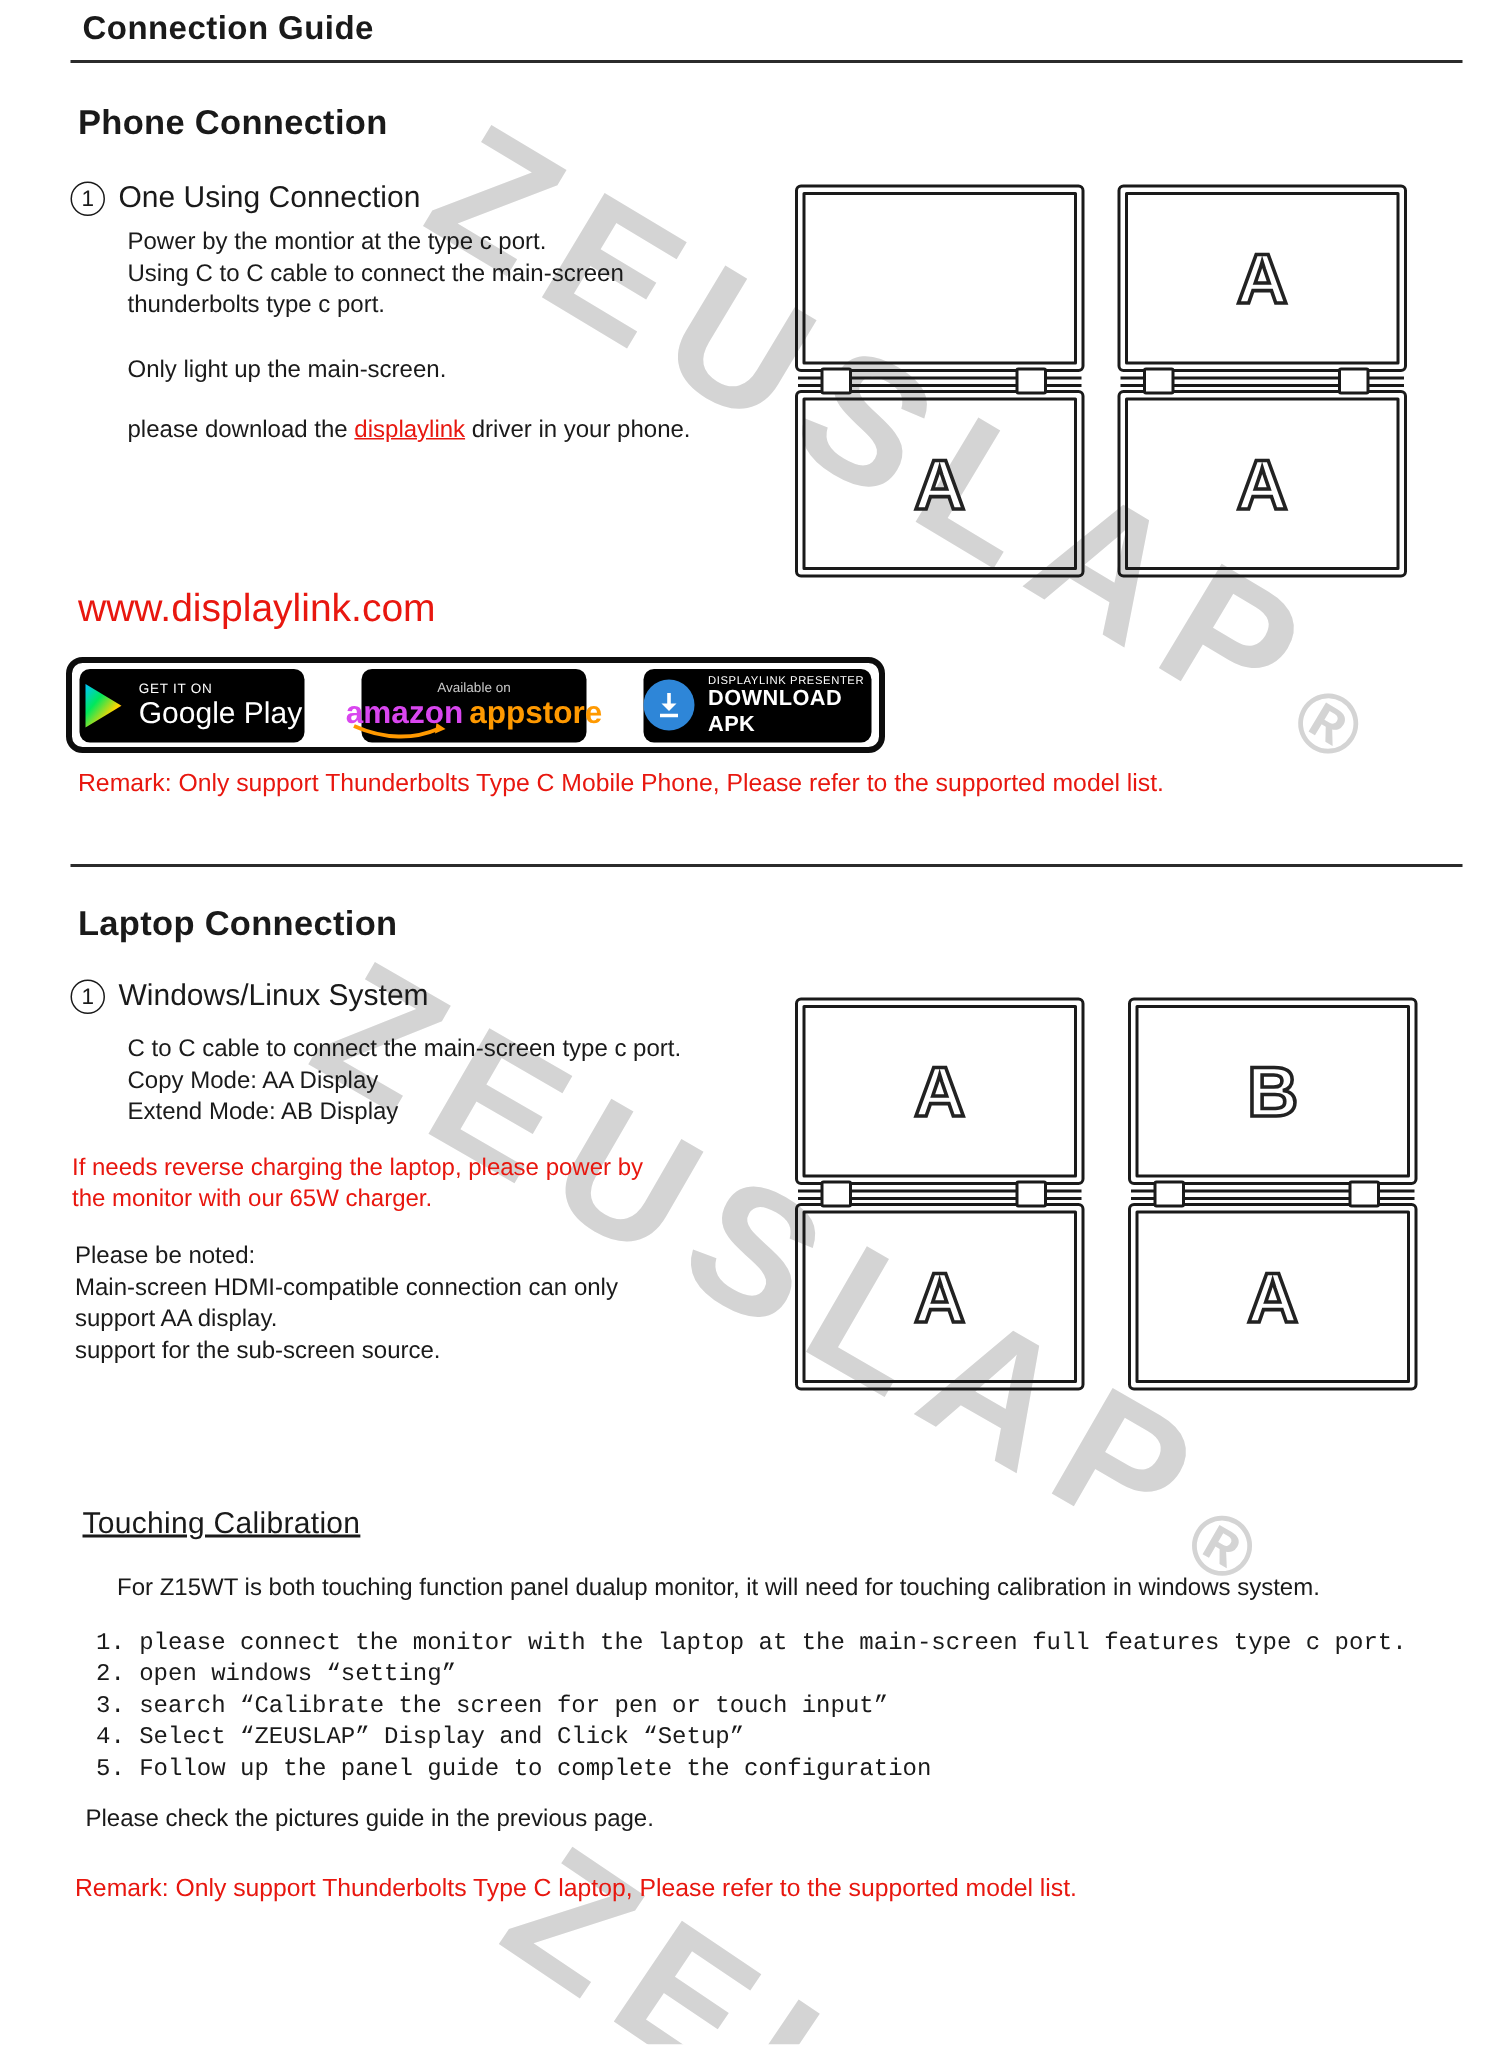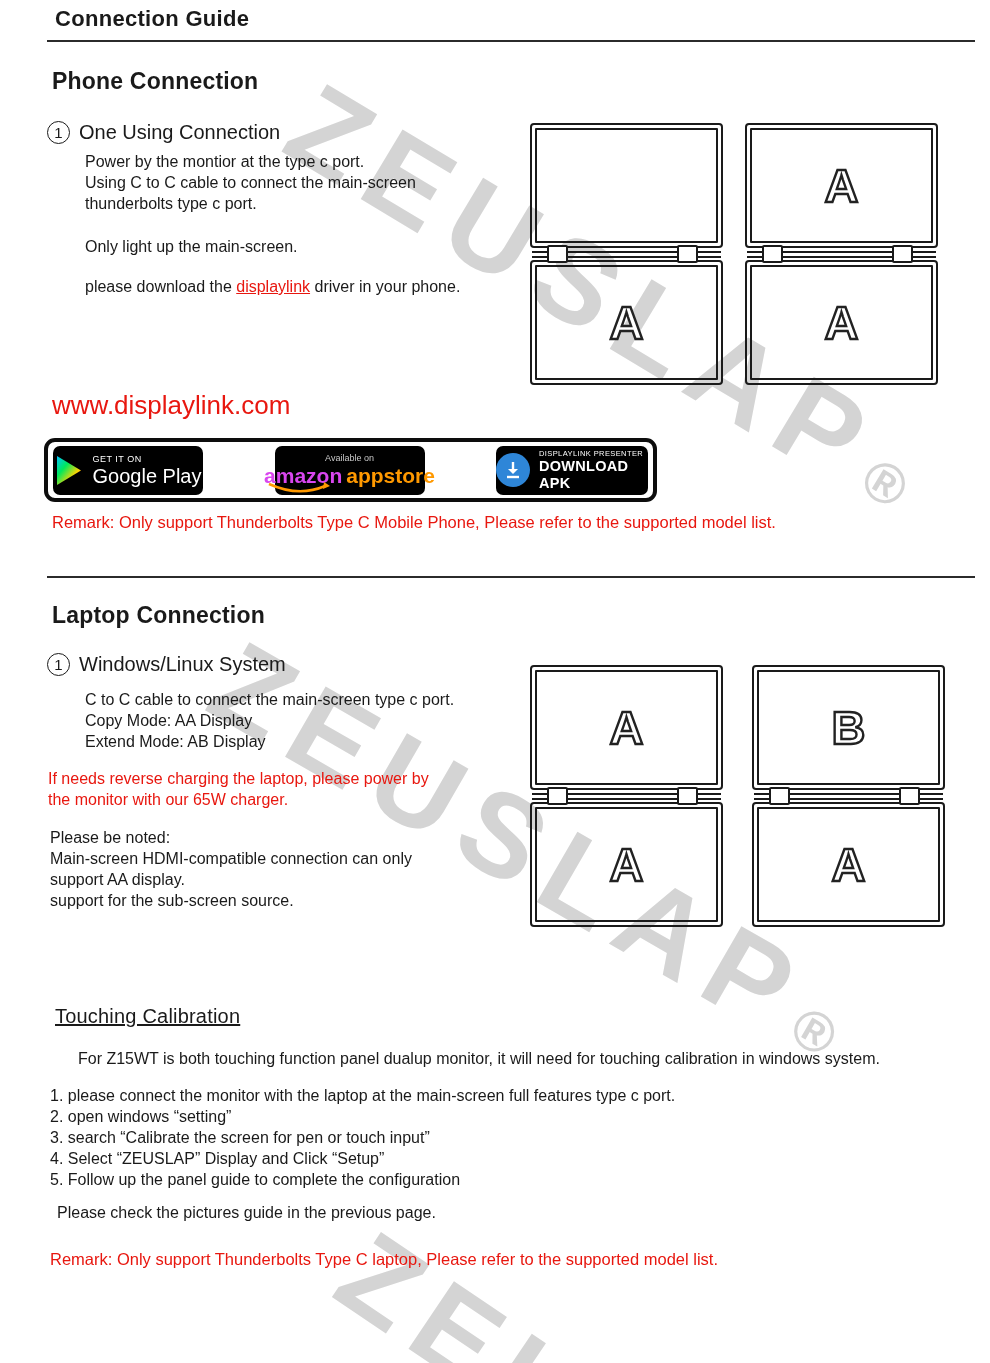--- a/index.html
+++ b/index.html
@@ -48,21 +48,21 @@
     background:#fff;border-radius:2px;z-index:2;}
   .clip.c1{left:17px;}
   .clip.c2{left:147px;}
   .letter{
     font-size:47px;font-weight:700;color:#ffffff;
     -webkit-text-stroke:2.4px #222;
   }
 
   
   .badgebox{
-    left:44px;top:438px;width:613px;height:64px;background:#fff;
+    left:44px;top:438px;width:546px;height:64px;background:#fff;
     border:4px solid #0d0d0d;border-radius:11px;
     display:flex;align-items:center;justify-content:space-between;padding:0 5px;
   }
   .badge{height:49px;background:#000;border-radius:7px;display:flex;align-items:center;
     justify-content:center;color:#fff;cursor:pointer;}
   .badge.gp{width:150px;gap:10px;}
   .badge.az{width:150px;flex-direction:column;gap:1px;}
   .badge.apk{width:152px;gap:9px;}
   .tag{font-size:9px;letter-spacing:.5px;line-height:11px;}
   .gp-big{font-size:20px;line-height:22px;}
@@ -254,21 +254,21 @@
         </div>
     </div>
     <div class="clip c1"></div>
     <div class="clip c2"></div>
   </div>
 
   <div class="c h3" style="left:55px;top:1005px;">Touching Calibration</div>
 
   <div class="c body" style="left:50px;top:1048px;margin-left:28px;">For Z15WT is both touching function panel dualup monitor, it will need for touching calibration in windows system.</div>
 
-  <div class="c body" style="left:50px;top:1085px;">
+  <div class="c body" style="left:64px;top:1085px;font-family:Liberation Mono, monospace;">
     <div>1. please connect the monitor with the laptop at the main-screen full features type c port.</div>
     <div>2. open windows “setting”</div>
     <div>3. search “Calibrate the screen for pen or touch input”</div>
     <div>4. Select “ZEUSLAP” Display and Click “Setup”</div>
     <div>5. Follow up the panel guide to complete the configuration</div>
   </div>
 
   <div class="c body red" style="left:50px;top:1249px;font-size:16.5px;">Remark: Only support Thunderbolts Type C laptop, Please refer to the supported model list.</div>
 
   <div class="c body" style="left:57px;top:1202px;">Please check the pictures guide in the previous page.</div>

